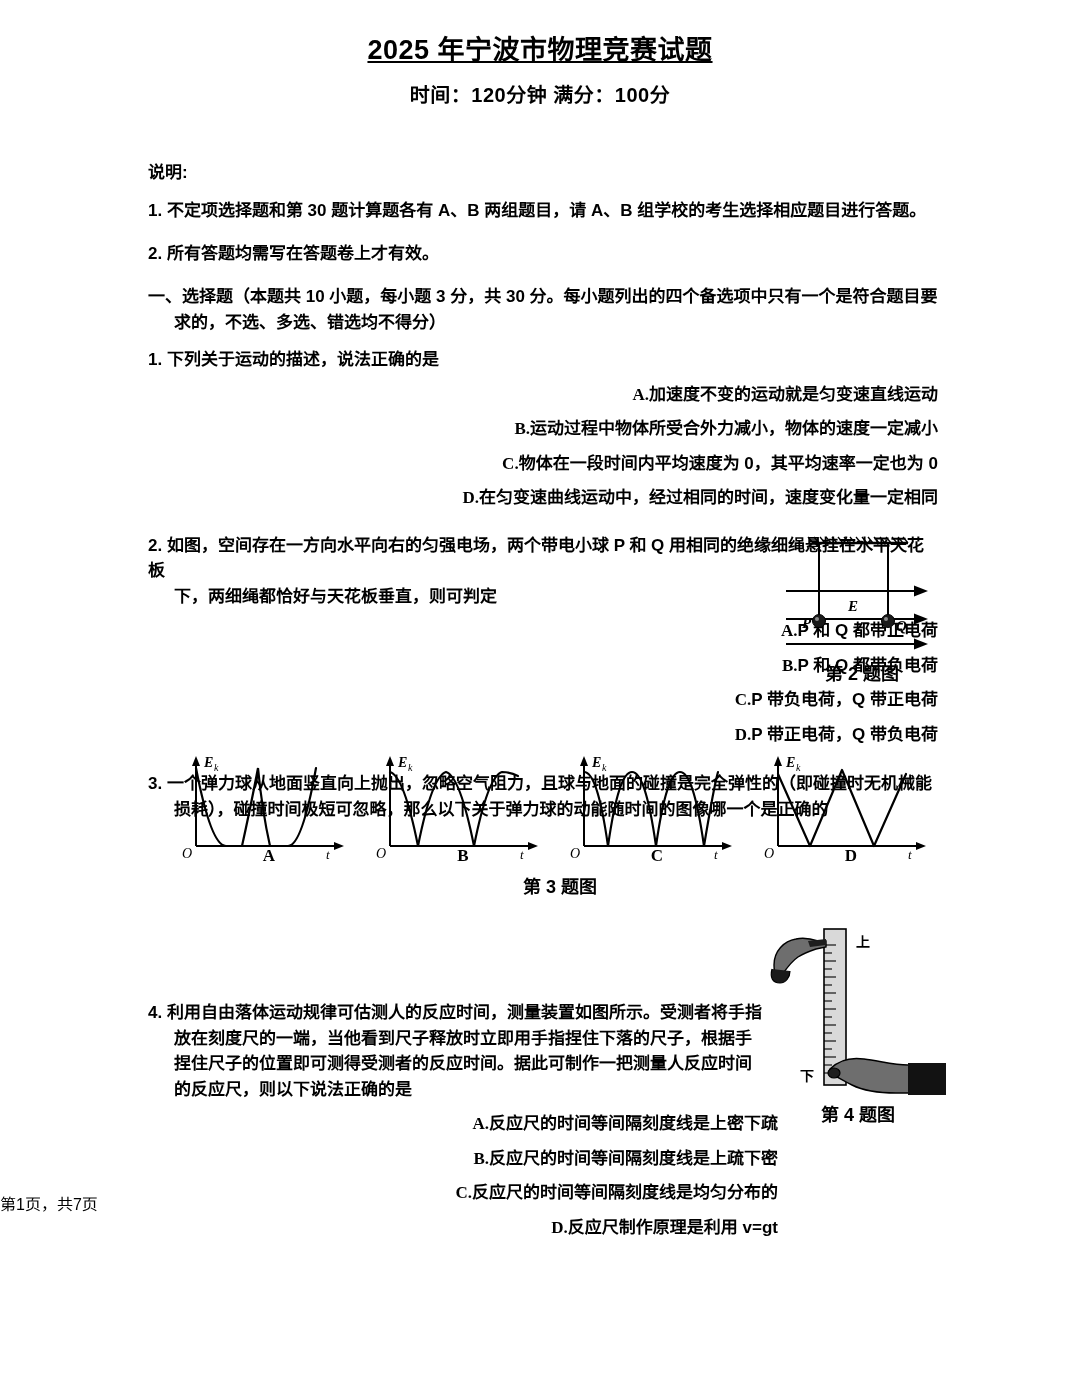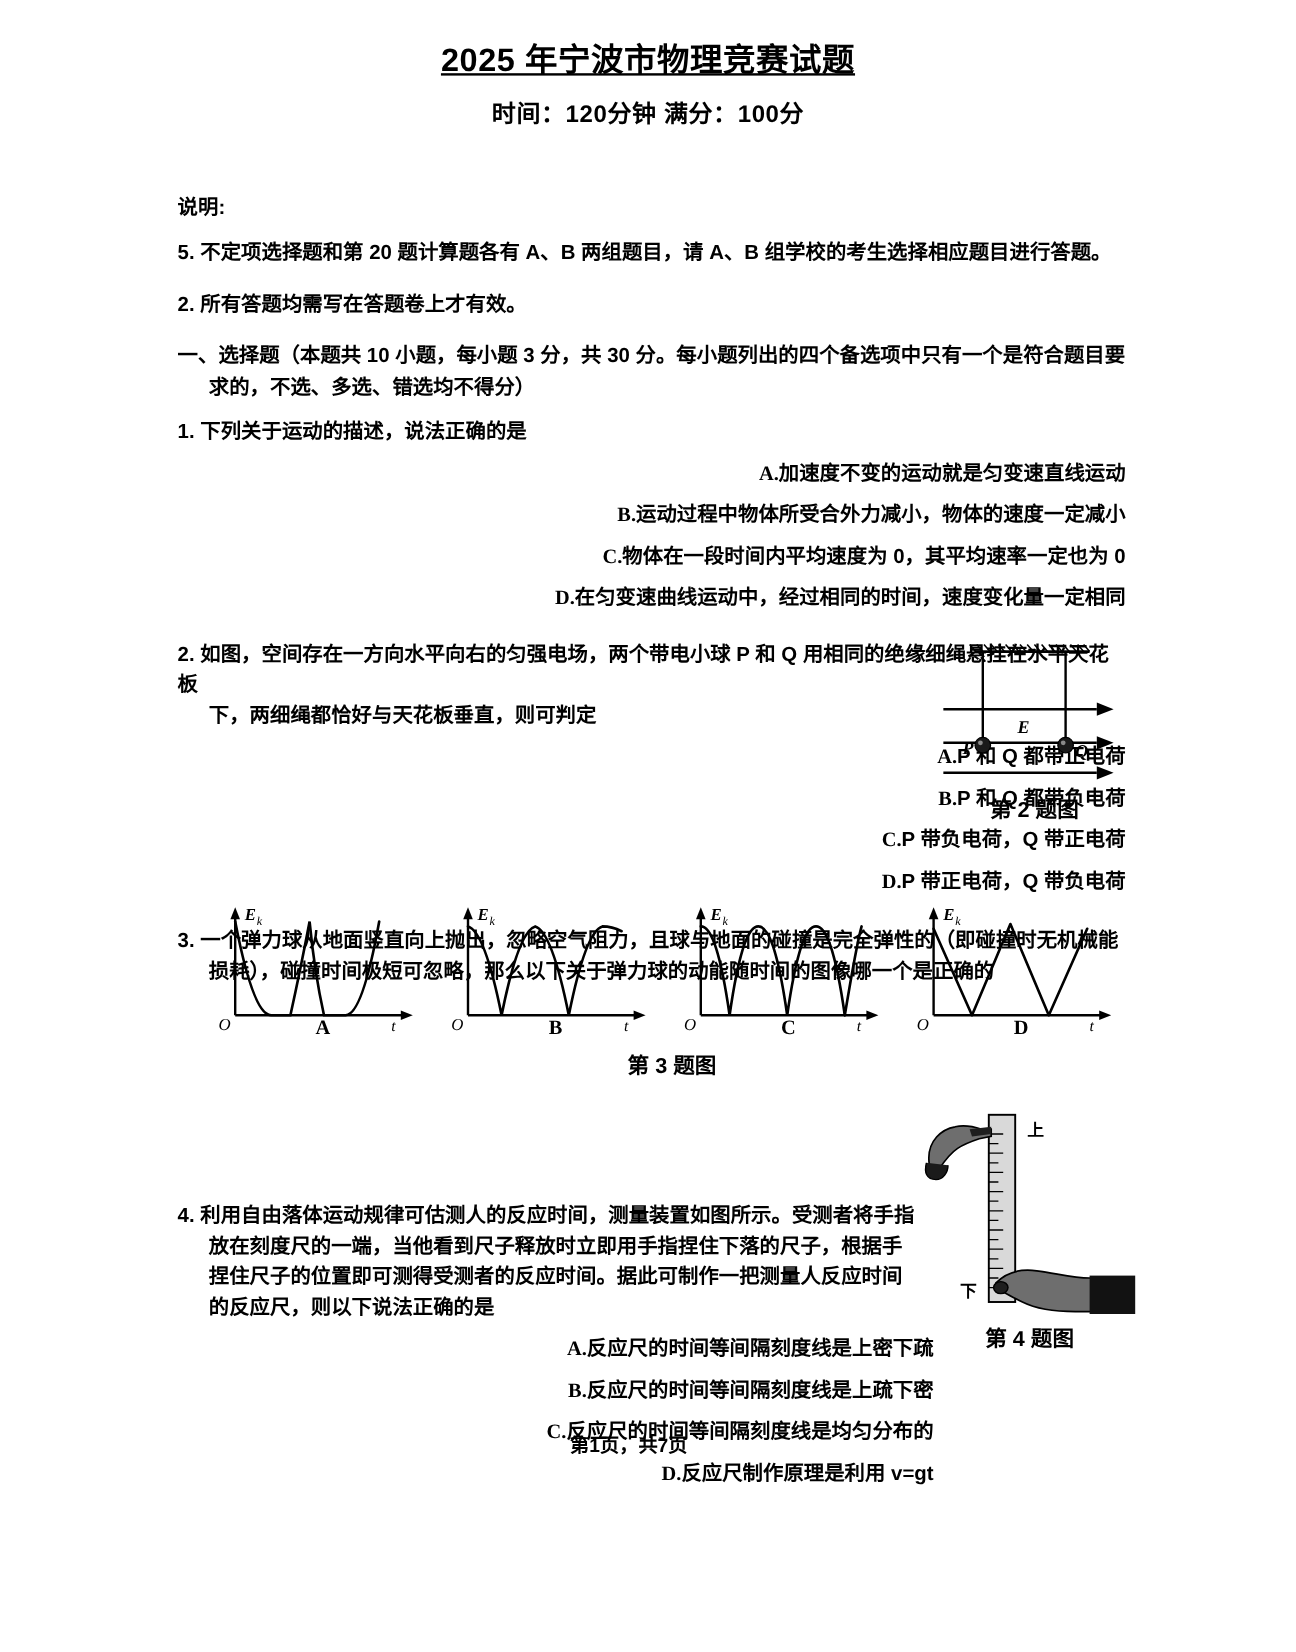--- a/index.html
+++ b/index.html
@@ -153,38 +153,38 @@
     top: 893px;
     width: 180px;
   }
 
   
   .footer {
     position: absolute;
     left: 0;
     top: 1163px;
     width: 1048px;
-    text-align: center;
+    text-align: left;
     font-size: 16px;
-    font-weight: bold;
+    font-weight: normal;
     font-family: "Liberation Sans", "DejaVu Sans", sans-serif;
   }
 </style>
 </head>
 <body>
 
 <div class="page">
 
   <div class="doc-title">2025 年宁波市物理竞赛试题</div>
   <div class="doc-subtitle">时间：120分钟  满分：100分</div>
 
   <div class="content">
 
     <div class="notice-label">说明:</div>
-    <div class="notice-item">5. 不定项选择题和第 20 题计算题各有 A、B 两组题目，请 A、B 组学校的考生选择相应题目进行答题。</div>
+    <div class="notice-item">1. 不定项选择题和第 30 题计算题各有 A、B 两组题目，请 A、B 组学校的考生选择相应题目进行答题。</div>
     <div class="notice-item">2. 所有答题均需写在答题卷上才有效。</div>
 
     <div class="section-head">
       <span>一、选择题（本题共 10 小题，每小题 3 分，共 30 分。每小题列出的四个备选项中只有一个是符合题目要</span>
       <span class="cont">求的，不选、多选、错选均不得分）</span>
     </div>
 
     <div class="q">
       <div class="q-stem">
         <span>1.</span>

